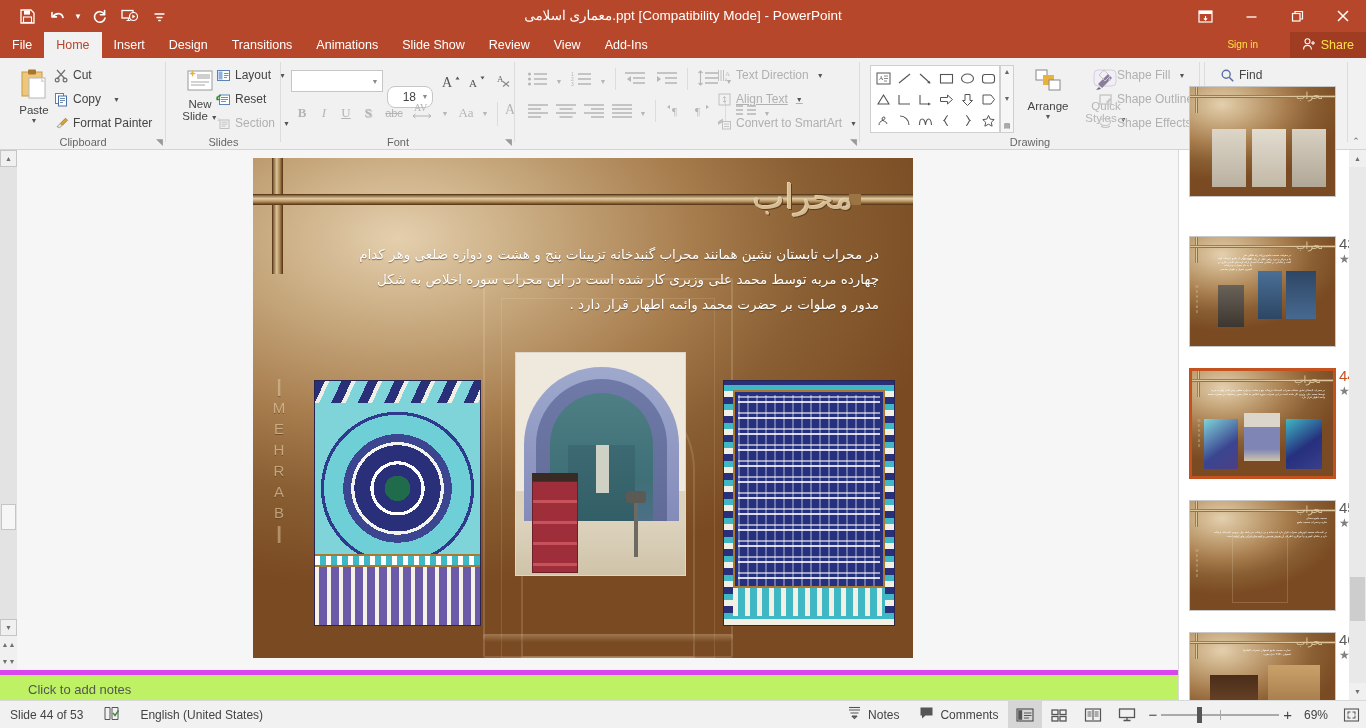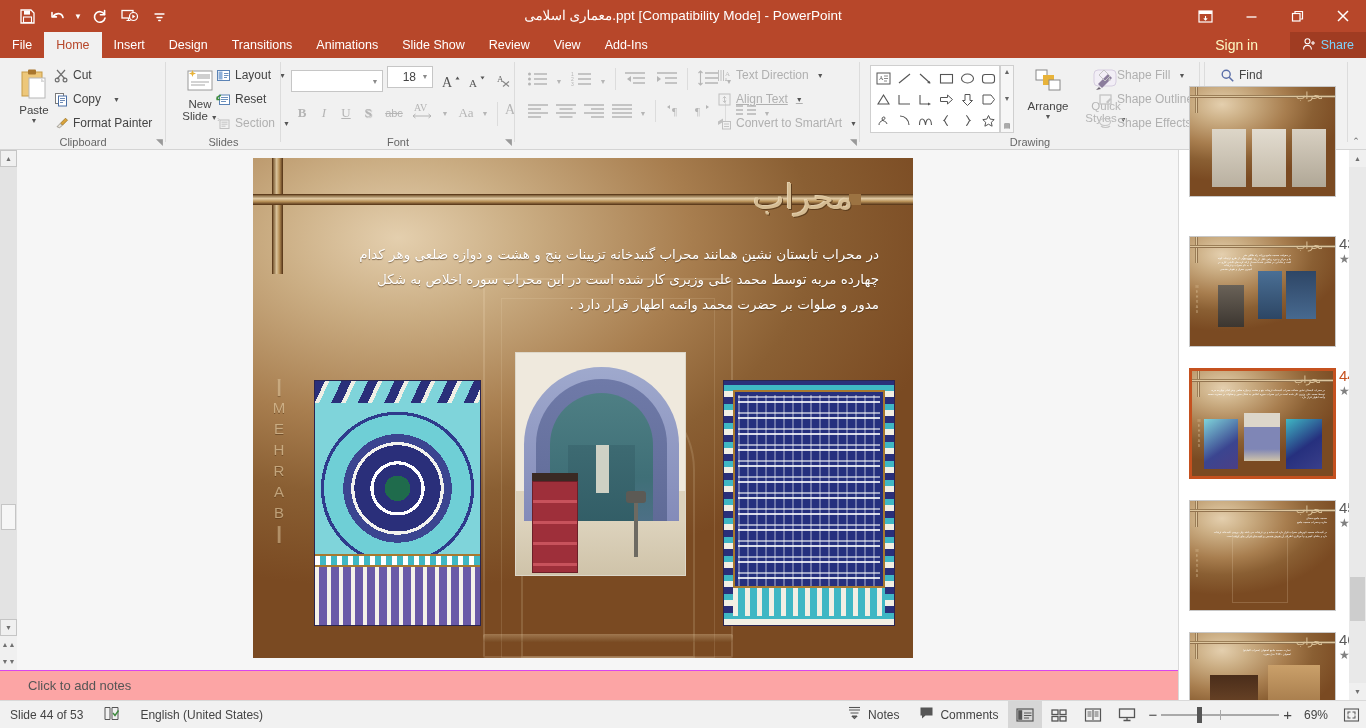--- a/index.html
+++ b/index.html
@@ -43,25 +43,25 @@
     height: 26px; line-height: 26px; padding: 0 12px;
     color: #ffffff; font-size: 12.5px; white-space: nowrap;
   }
   .tab.active { background: #f1f1f1; color: #b7472a; }
   .tellme {
     display: flex; align-items: center; gap: 5px;
     height: 26px; padding-left: 16px; color: #f0c9bd; font-size: 12.5px; font-style: normal;
   }
   .signin {
     position: absolute; right: 108px; top: 0; height: 26px; line-height: 26px;
-    color: #fef9c3; font-size: 14px;
+    color: #fde047; font-size: 10px;
   }
   .share {
     position: absolute; right: 0; top: 0; height: 26px; display:flex; align-items:center; gap:5px;
-    padding: 0 12px; background: #a03c22; color: #7dd3fc; font-size: 12.5px;
+    padding: 0 12px; background: #a03c22; color: #fde047; font-size: 12.5px;
   }
 
   
   .ribbon {
     position: absolute; top: 58px; left: 0; width: 1366px; height: 92px;
     background: #f1f1f1; border-bottom: 1px solid #d4d4d4;
   }
   .group { position: absolute; top: 0; height: 92px; }
   .group-label {
     position: absolute; bottom: 2px; left: 0; width: 100%;
@@ -309,21 +309,21 @@
   .mini-fv { position:absolute; left:5px; top:0; width:3px; height:26px; background:linear-gradient(to right,#7a5a33,#ddc69e,#6d4a28); }
   .mini-fh { position:absolute; left:0; right:0; top:8px; height:3px; background:linear-gradient(to bottom,#7a5a33,#ddc69e,#6d4a28); }
   .mini-orn { position:absolute; right:13px; top:2px; width:26px; height:13px; color:#dcc49b; font-size:10px; line-height:13px; text-align:center; overflow:hidden; letter-spacing:-2px;}
   .mini-text { position:absolute; color:#fff; font-size:2.6px; line-height:3.6px; text-align:right; direction:rtl; font-family:"DejaVu Sans",sans-serif;}
   .mini-vert { position:absolute; left:4px; top:48px; width:6px; color:#e4cda6; font-size:3.6px; line-height:5px; text-align:center; opacity:.6;}
   .mini-ph { position:absolute; }
 
   
   .notes-bar {
     position:absolute; left:0; top:520px; width:1178px; height:30px;
-    border-top:1px solid #d946ef; background:#fca5a5;
+    border-top:5px solid #d946ef; background:#bef264;
   }
   .notes-text { position:absolute; left:28px; top:7px; font-size:13px; color:#555; }
 
   
   .statusbar {
     position:absolute; bottom:0; left:0; width:1366px; height:28px;
     background:#f1f1f1; border-top:1px solid #d9d9d9;
     display:flex; align-items:center;
   }
   .sb-item { display:flex; align-items:center; gap:6px; height:28px; padding:0 10px; font-size:12px; color:#444; }
@@ -526,21 +526,21 @@
     </div>
     <div class="group-label">Slides</div>
     <div class="group-sep" style="right:0;"></div>
   </div>
 
   <div class="group" style="left:281px; width:234px;">
     <div class="fontname" style="left:10px; top:12px;">
       <span style="display:block; padding:3px 6px; font-size:12px; color:#444;"></span>
       <span class="combo-arrow">▼</span>
     </div>
-    <div class="fontsize" style="left:106px; top:8px;">
+    <div class="fontsize" style="left:106px; top:28px;border-radius:8px;">
       <span>18</span>
       <span class="combo-arrow">▼</span>
     </div>
     <div class="fmt-btn" style="position:absolute; left:158px; top:12px; width:24px; height:22px;">
       <svg width="19" height="17" viewBox="0 0 19 17">
           <text x="0" y="14" font-family="Liberation Serif, serif" font-size="14" fill="#555">A</text>
           <path d="M13.5 6.5l2-3 2 3z" fill="#555"></path>
         </svg>
     </div>
     <div class="fmt-btn" style="position:absolute; left:184px; top:12px; width:24px; height:22px;">

